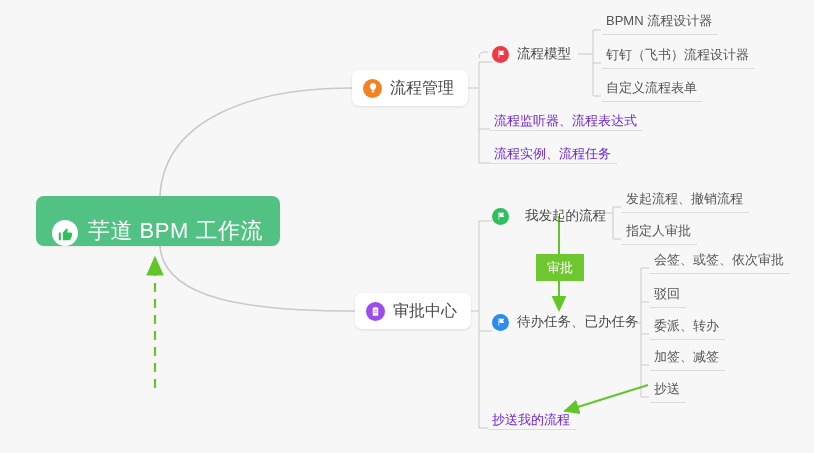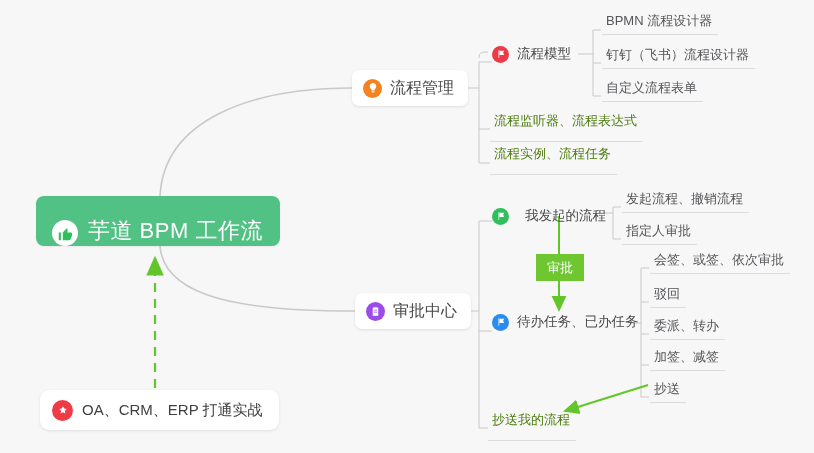--- a/index.html
+++ b/index.html
@@ -96,23 +96,23 @@
     font-size:13px;
     color:#56565a;
     white-space:nowrap;
     padding:0 6px 5px 4px;
     border-bottom:1px solid #dcdcdc;
     line-height:17px;
   }
   .leaf-plain{
     position:absolute;
     font-size:13px;
-    color:#4d7c0f;
-    white-space:nowrap;
-    padding:0 6px 12px 4px;
+    color:#6d28d9;
+    white-space:nowrap;
+    padding:0 6px 1px 4px;
     border-bottom:1px solid #dcdcdc;
     line-height:17px;
   }
 
   #leaf-bpmn{left:602px;top:12px;}
   #leaf-dingtalk{left:602px;top:46px;}
   #leaf-customform{left:602px;top:79px;}
   #leaf-listener{left:490px;top:112px;}
   #leaf-instance{left:490px;top:145px;}
 
@@ -252,22 +252,14 @@
   <div class="leaf-node" id="leaf-countersign">会签、或签、依次审批</div>
   <div class="leaf-node" id="leaf-reject">驳回</div>
   <div class="leaf-node" id="leaf-delegate">委派、转办</div>
   <div class="leaf-node" id="leaf-addsign">加签、减签</div>
   <div class="leaf-node" id="leaf-cc">抄送</div>
 
   <div class="leaf-plain" id="leaf-cc-mine">抄送我的流程</div>
 
   <div class="badge-green" id="badge-approve">审批</div>
 
-  <div class="card-node" id="node-oa-crm">
-    <span class="card-icon icon-red">
-      <svg width="12" height="12" viewBox="0 0 24 24" fill="#ffffff" aria-hidden="true">
-        <path d="M12 4.3l2.35 4.76 5.25.77-3.8 3.7.9 5.23L12 16.3l-4.7 2.46.9-5.23-3.8-3.7 5.25-.77L12 4.3z"></path>
-      </svg>
-    </span>
-    <span class="node-label">OA、CRM、ERP 打通实战</span>
-  </div>
 
 </div>
 
 </body></html>

